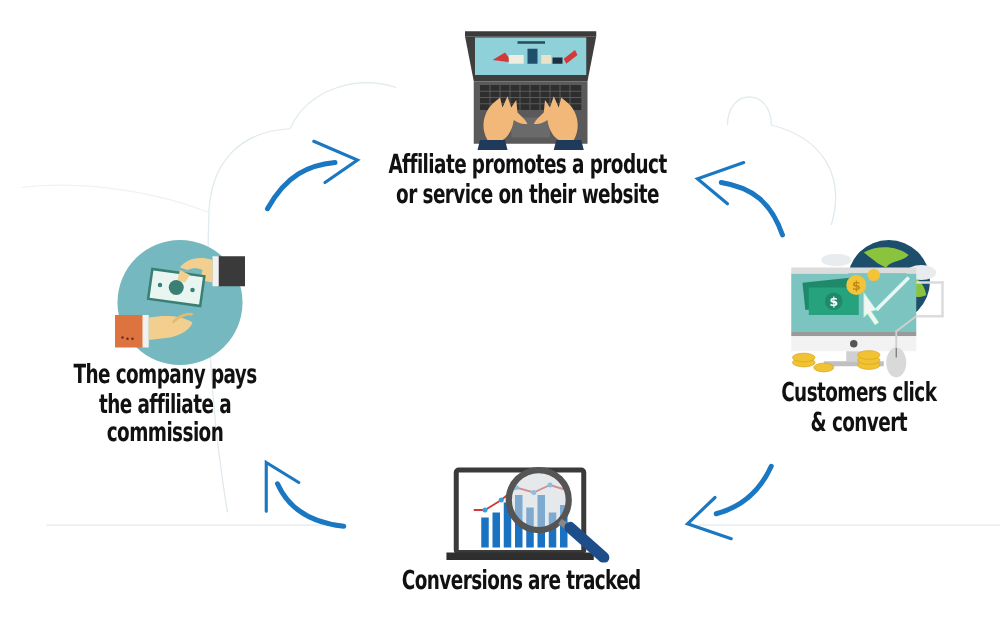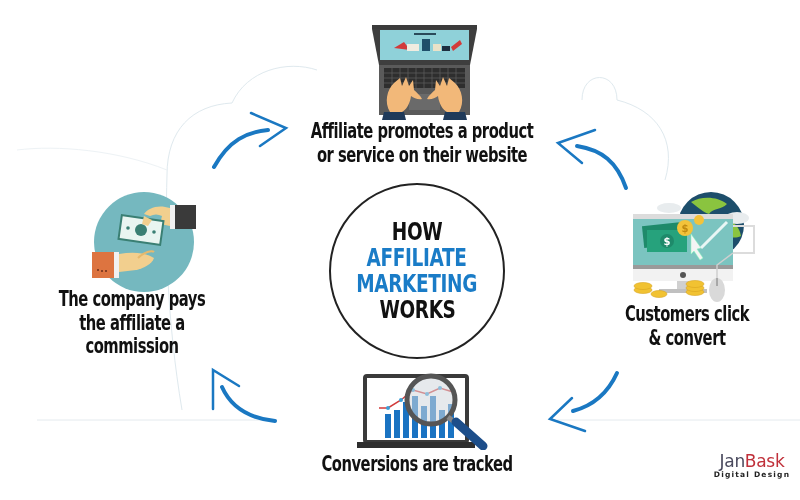--- a/index.html
+++ b/index.html
@@ -110,26 +110,20 @@
     <path d="M97 92 C103 82 100 70 93 63 L87 58 L85 66 L81 57 L78 66 L74 60 L73 70 C70 73 67 75 65 79 C69 80 73 78 76 76 C77 84 81 90 85 92 Z" fill="#f2b879"></path>
     <path d="M22 92 L42 92 L44 100 L20 100 Z" fill="#1f3a5a"></path>
     <path d="M83 92 L103 92 L105 100 L81 100 Z" fill="#1f3a5a"></path>
   </svg>
 
   <div id="label-top" class="label">
     <span>Affiliate promotes a product</span>
     <span>or service on their website</span>
   </div>
 
-  <div class="center-circle">
-    <span class="line" style="color:#111">HOW</span>
-    <span class="line" style="color:#1a7cc7">AFFILIATE</span>
-    <span class="line" style="color:#1a7cc7">MARKETING</span>
-    <span class="line" style="color:#111">WORKS</span>
-  </div>
 
   <svg style="position:absolute;left:612px;top:190px" width="130" height="115" viewBox="0 0 130 115">
     <circle cx="82" cy="35" r="33" fill="#1d4e6b"></circle>
     <path d="M62 12 C72 6 88 6 98 14 C92 20 84 18 80 24 C74 22 70 18 62 12 Z" fill="#8ac43f"></path>
     <path d="M90 30 C100 28 110 34 112 46 C104 50 96 46 92 40 Z" fill="#8ac43f"></path>
     <path d="M66 40 C72 38 78 44 76 52 C70 54 64 50 66 40 Z" fill="#8ac43f"></path>
     <ellipse cx="40" cy="18" rx="12" ry="5" fill="#e8ecee"></ellipse>
     <ellipse cx="108" cy="28" rx="12" ry="6" fill="#e8ecee"></ellipse>
     <rect x="4" y="24" width="100" height="5" fill="#dcdcdc"></rect>
     <rect x="4" y="29" width="100" height="46" fill="#7bc4c0"></rect>
@@ -218,17 +212,13 @@
       </g>
     <circle cx="74" cy="30" r="24" fill="rgba(210,215,220,0.55)" stroke="#555" stroke-width="5"></circle>
     <path d="M91 47 L100 54" stroke="#888" stroke-width="5"></path>
     <path d="M99 52 L126 76" stroke="#1d4e8a" stroke-width="9" stroke-linecap="round"></path>
   </svg>
 
   <div id="label-bottom" class="label">
     <span>Conversions are tracked</span>
   </div>
 
-  <div class="logo">
-    <div class="brand"><span style="color:#4a4a5e">Jan</span><span style="color:#c0303a">Bask</span></div>
-    <div class="sub">Digital Design</div>
-  </div>
 </div>
 
 </body></html>

